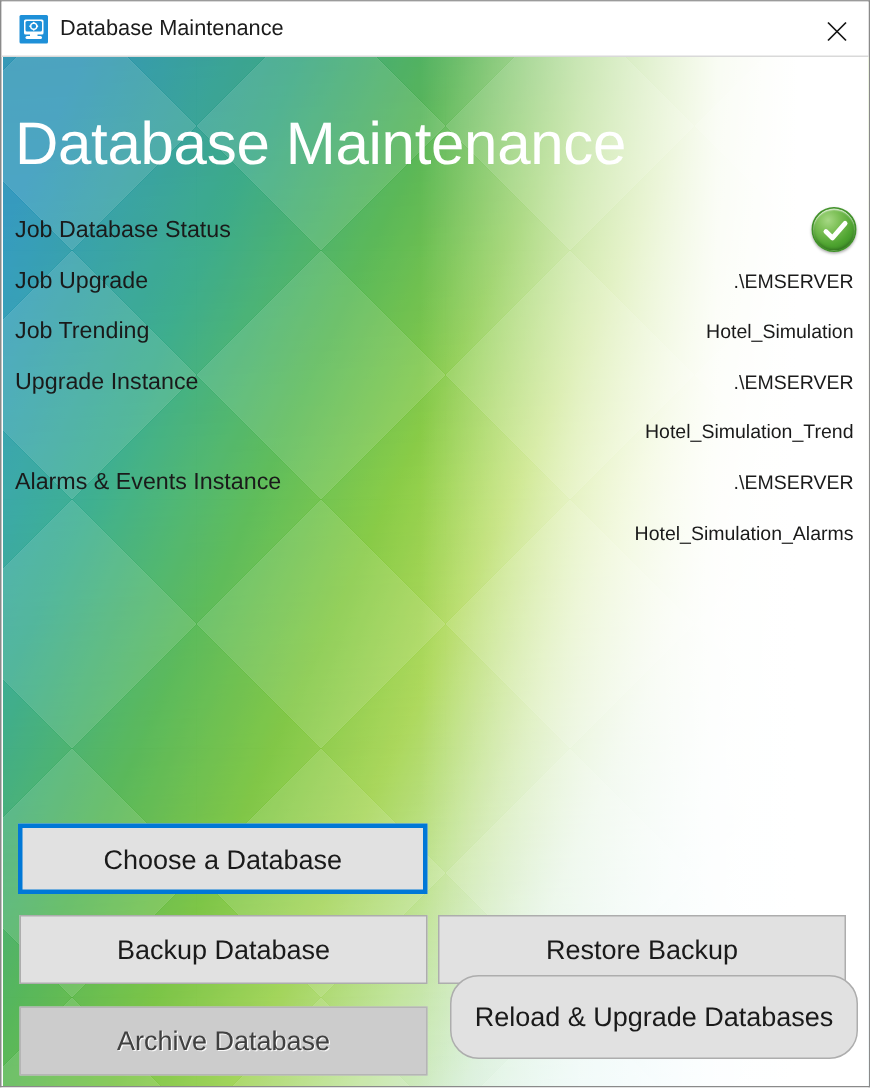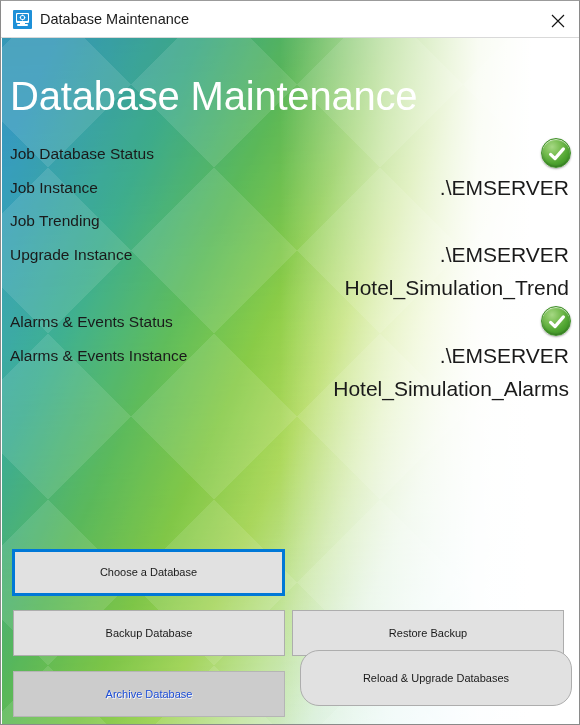--- a/index.html
+++ b/index.html
@@ -205,21 +205,21 @@
     line-height: 33.6px;
     font-size: 15.5px;
     color: #1a1a1a;
     white-space: nowrap;
   }
   .row-value {
     position: absolute;
     right: 11px; top: 0;
     height: 33.6px;
     line-height: 33.6px;
-    font-size: 21px;
+    font-size: 13px;
     color: #1a1a1a;
     white-space: nowrap;
   }
   .row-status {
     position: absolute;
     right: 9px; top: 1px;
     width: 30px; height: 30px;
   }
   .check-badge {
     position: relative;
@@ -242,35 +242,35 @@
     position: absolute;
     left: 4px; top: 4px;
   }
 
   
   .btn {
     position: absolute;
     background: #e1e1e1;
     border: 1px solid #adadad;
     font-family: "Liberation Sans", sans-serif;
-    font-size: 11px;
+    font-size: 18px;
     color: #1a1a1a;
     text-align: center;
     cursor: default;
     z-index: 6;
     padding: 10px;
     line-height: 1;
   }
   .btn.focused {
     border: 3px solid #0078d7;
   }
   .btn.disabled {
     background: #cccccc;
     border: 1px solid #b5b5b5;
-    color: #1d4ed8;
+    color: #404040;
     text-shadow: 0.8px 0.8px 0 rgba(255,255,255,0.9);
   }
 
   #btn-choose  { left: 10px;  top: 511px; width: 273px; height: 47px; }
   #btn-backup  { left: 11px;  top: 572px; width: 272px; height: 46px; }
   #btn-restore { left: 290px; top: 572px; width: 272px; height: 46px; }
   #btn-archive { left: 11px;  top: 633px; width: 272px; height: 46px; }
   #btn-reload  { left: 298px; top: 612px; width: 272px; height: 56px; border-radius: 19px; }
 </style>
 </head>
@@ -315,44 +315,35 @@
           <div class="row-label">Job Database Status</div>
           <div class="row-status">
             <div class="check-badge">
               <svg width="22" height="22" viewBox="0 0 22 22" aria-hidden="true">
                 <path d="M4.6 11.4 L9.0 15.6 L17.4 5.9" stroke="#ffffff" stroke-width="3.2" fill="none" stroke-linecap="round" stroke-linejoin="round"></path>
               </svg>
             </div>
           </div>
         </div>
         <div class="row">
-          <div class="row-label">Job Instance</div>
+          <div class="row-label">Job Upgrade</div>
           <div class="row-value">.\EMSERVER</div>
         </div>
         <div class="row">
           <div class="row-label">Job Trending</div>
+          <div class="row-value">Hotel_Simulation</div>
         </div>
         <div class="row">
           <div class="row-label">Upgrade Instance</div>
           <div class="row-value">.\EMSERVER</div>
         </div>
         <div class="row">
           <div class="row-value">Hotel_Simulation_Trend</div>
         </div>
         <div class="row">
-          <div class="row-label">Alarms &amp; Events Status</div>
-          <div class="row-status">
-            <div class="check-badge">
-              <svg width="22" height="22" viewBox="0 0 22 22" aria-hidden="true">
-                <path d="M4.6 11.4 L9.0 15.6 L17.4 5.9" stroke="#ffffff" stroke-width="3.2" fill="none" stroke-linecap="round" stroke-linejoin="round"></path>
-              </svg>
-            </div>
-          </div>
-        </div>
-        <div class="row">
           <div class="row-label">Alarms &amp; Events Instance</div>
           <div class="row-value">.\EMSERVER</div>
         </div>
         <div class="row">
           <div class="row-value">Hotel_Simulation_Alarms</div>
         </div>
       </div>
 
     <button class="btn focused" id="btn-choose">
       <span>Choose a Database</span>

